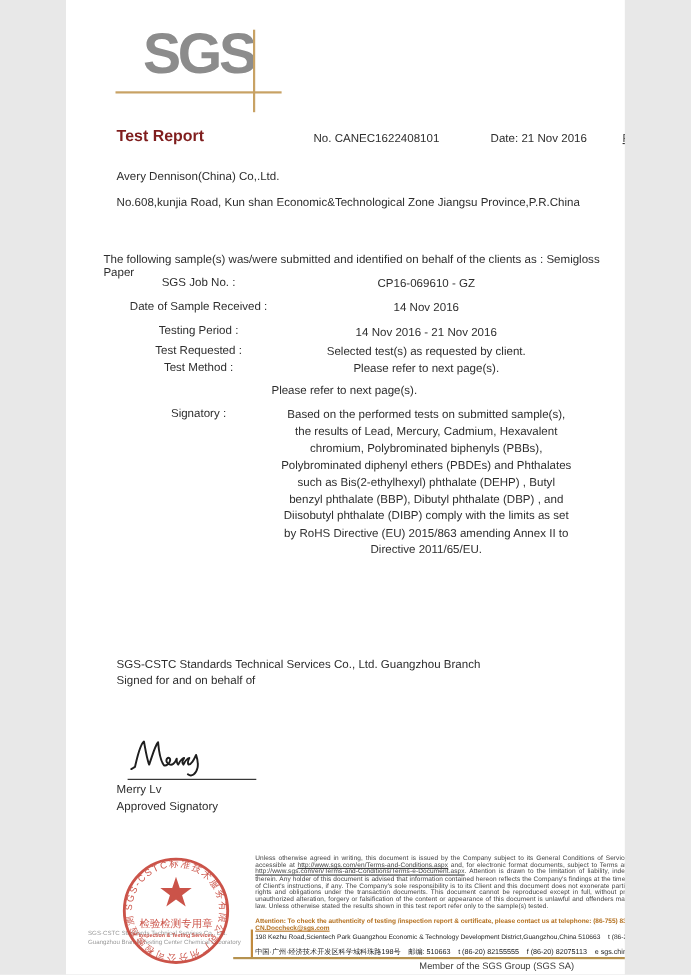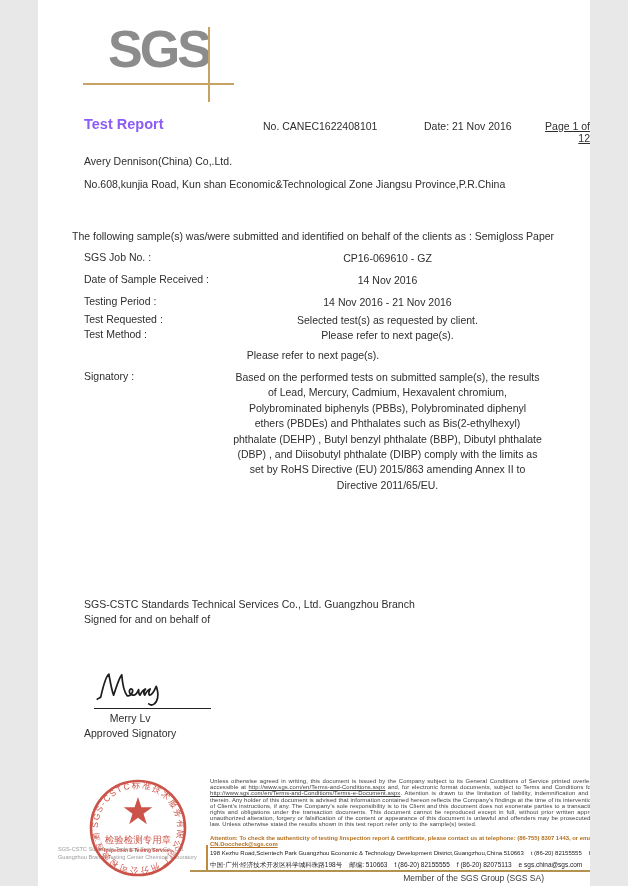--- a/index.html
+++ b/index.html
@@ -1,41 +1,41 @@
 <!DOCTYPE html>
 <html><head>
 <meta charset="utf-8">
 <style>
   html,body{margin:0;padding:0;background:#e8e8e8;}
   .page{
-    position:relative;width:552px;height:886px;background:#ffffff;
+    position:relative;width:508px;height:886px;background:#ffffff;
     font-family:"Liberation Sans",sans-serif;color:#2e2e2e;overflow:hidden;margin:0 auto;
   }
   .abs{position:absolute;}
 
   
   .logo-text{left:70px;top:20px;font-size:52px;font-weight:700;letter-spacing:-3px;color:#8c8c8c;line-height:58px;}
   .logo-hline{left:45px;top:83px;width:151px;height:1.5px;background:#c8a264;}
   .logo-vline{left:170px;top:27px;width:1.5px;height:75px;background:#c8a264;}
 
   
-  .title{left:46px;top:116px;font-size:14.5px;font-weight:700;color:#8b5cf6;}
+  .title{left:46px;top:116px;font-size:14.5px;font-weight:700;color:#7f1d1d;}
   .hmeta{top:120px;font-size:10.5px;color:#2e2e2e;text-align:right;}
 
   
   .client{left:46px;top:150px;font-size:10.5px;line-height:23px;}
   .sample-line{left:34px;top:230px;font-size:10.5px;}
   .row{left:46px;right:48px;display:flex;font-size:10.5px;}
-  .row .lbl{width:149px;flex:none;}
+  .row .lbl{width:149px;flex:none;text-align:center;}
   .row .val{flex:1;line-height:15.4px;text-align:center;}
 
   
   .signed{left:46px;top:597px;font-size:10.5px;line-height:14.5px;}
   .sig-underline{left:56px;top:708px;width:117px;height:1px;background:#222;}
-  .signatory{left:46px;top:711px;font-size:10.5px;line-height:15px;text-align:center;}
+  .signatory{left:46px;top:711px;font-size:10.5px;line-height:15px;}
 
   
   .disclaimer{left:172px;top:778px;width:453px;font-size:5.9px;line-height:6.2px;
     text-align:justify;color:#3d3d3d;letter-spacing:0.1px;}
   .disclaimer .u{text-decoration:underline;}
   .attention{left:172px;top:835px;width:453px;font-size:5.9px;line-height:6.3px;
     color:#b4701f;font-weight:700;}
   .attention .u{text-decoration:underline;}
   .addr-en{left:172px;top:850px;width:453px;font-size:6px;color:#222;white-space:nowrap;}
   .addr-cn{left:172px;top:861px;width:453px;font-size:6.5px;color:#222;white-space:nowrap;}

